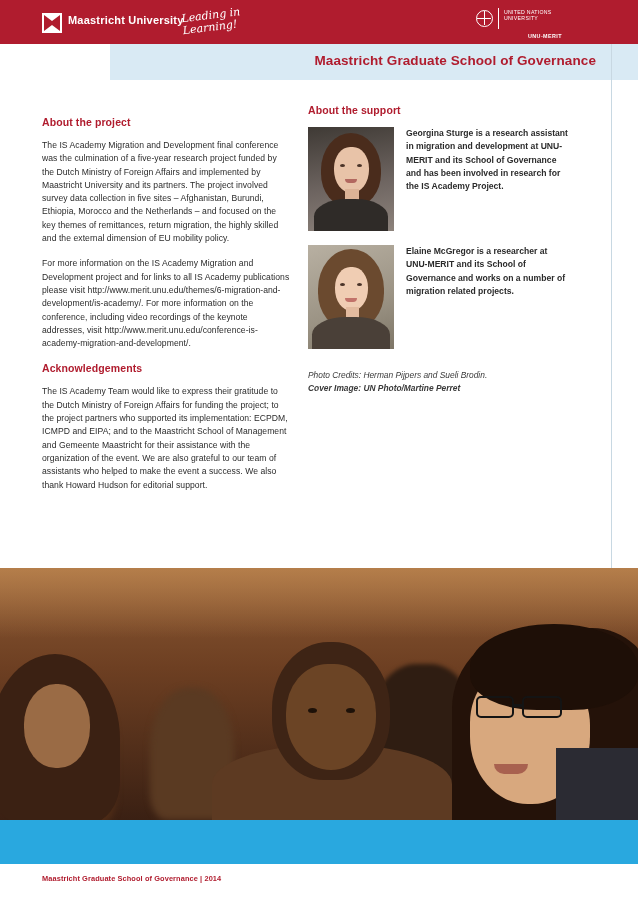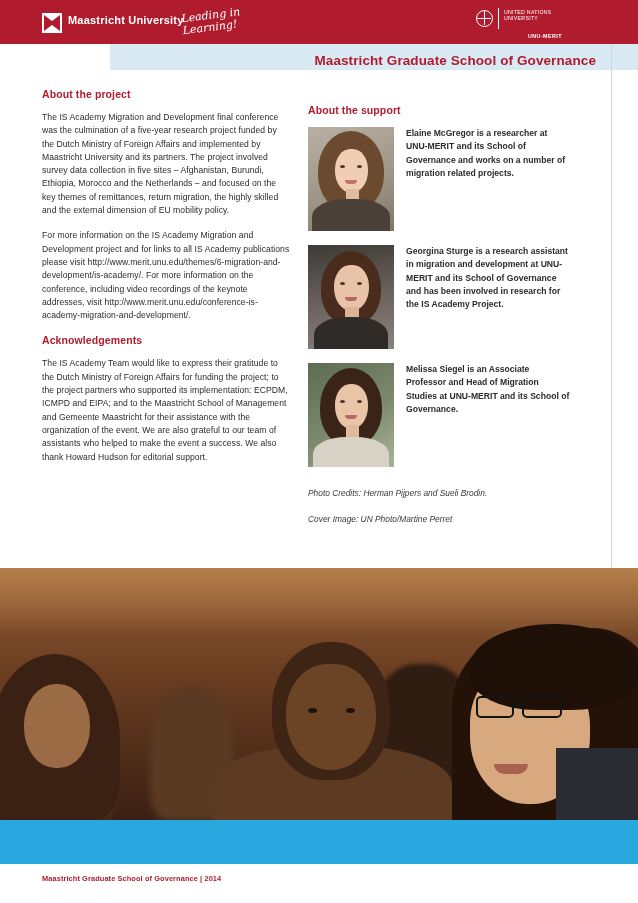--- a/index.html
+++ b/index.html
@@ -105,21 +105,21 @@
     color: #ffffff;
     font-size: 5.4px;
     font-weight: bold;
     letter-spacing: 0.4px;
   }
 
   
   .title-band {
     position: absolute;
     left: 110px; top: 44px;
-    width: 528px; height: 26px;
+    width: 528px; height: 36px;
     background: #d9eaf4;
   }
   .title-band-text {
     position: absolute;
     right: 42px;
     top: 9px;
     color: #b01c2e;
     font-size: 13.5px;
     font-weight: bold;
     letter-spacing: 0.1px;
@@ -129,21 +129,21 @@
   .right-rule {
     position: absolute;
     left: 611px; top: 44px;
     width: 1px; height: 524px;
     background: #c8d8e2;
   }
 
   
   .col-left {
     position: absolute;
-    left: 42px; top: 88px;
+    left: 42px; top: 116px;
     width: 248px;
   }
   .col-right {
     position: absolute;
     left: 308px; top: 104px;
     width: 262px;
   }
   .sec-head {
     color: #b01c2e;
     font-size: 10.5px;
@@ -255,65 +255,52 @@
   <div class="col-left">
     <div class="sec-head">About the project</div>
     <p class="body-text">The IS Academy Migration and Development final conference was the culmination of a five-year research project funded by the Dutch Ministry of Foreign Affairs and implemented by Maastricht University and its partners. The project involved survey data collection in five sites – Afghanistan, Burundi, Ethiopia, Morocco and the Netherlands – and focused on the key themes of remittances, return migration, the highly skilled and the external dimension of EU mobility policy.</p>
     <p class="body-text">For more information on the IS Academy Migration and Development project and for links to all IS Academy publications please visit http://www.merit.unu.edu/themes/6-migration-and-development/is-academy/. For more information on the conference, including video recordings of the keynote addresses, visit http://www.merit.unu.edu/conference-is-academy-migration-and-development/.</p>
     <div class="sec-head second">Acknowledgements</div>
     <p class="body-text">The IS Academy Team would like to express their gratitude to the Dutch Ministry of Foreign Affairs for funding the project; to the project partners who supported its implementation: ECPDM, ICMPD and EIPA; and to the Maastricht School of Management and Gemeente Maastricht for their assistance with the organization of the event. We are also grateful to our team of assistants who helped to make the event a success. We also thank Howard Hudson for editorial support.</p>
   </div>
 
   <div class="col-right">
     <div class="sec-head">About the support</div>
+
+    <div class="author-row">
+      <div class="author-photo">
+        <div class="p-bg" style="background:linear-gradient(170deg,#3f3a35 0%,#6d6460 55%,#8d837c 100%);"></div>
+        <div class="p-hair" style="left:13px; top:6px; width:60px; height:74px; background:#4a2c1c;"></div>
+        <div class="p-face" style="left:26px; top:20px; width:35px; height:46px; background:#e8c3a8;"></div>
+        <div class="p-eye" style="left:32px; top:37px;"></div>
+        <div class="p-eye" style="left:49px; top:37px;"></div>
+        <div class="p-mouth" style="left:37px; top:52px;"></div>
+        <div class="p-neck" style="left:37px; top:62px; width:14px; height:14px; background:#dcb396;"></div>
+        <div class="p-body" style="left:6px; top:72px; width:74px; height:40px; background:#2f2b28;"></div>
+      </div>
+      <div class="author-bio">Georgina Sturge is a research assistant in migration and development at UNU-MERIT and its School of Governance and has been involved in research for the IS Academy Project.</div>
+    </div>
 
     <div class="author-row">
       <div class="author-photo">
         <div class="p-bg" style="background:linear-gradient(160deg,#b8b0a2 0%,#9b9384 60%,#7e7667 100%);"></div>
         <div class="p-hair" style="left:10px; top:4px; width:66px; height:80px; background:#6b4a2f;"></div>
         <div class="p-face" style="left:27px; top:22px; width:33px; height:44px; background:#f0cdb3;"></div>
         <div class="p-eye" style="left:32px; top:38px;"></div>
         <div class="p-eye" style="left:49px; top:38px;"></div>
         <div class="p-mouth" style="left:37px; top:53px; background:#c2736a;"></div>
         <div class="p-neck" style="left:38px; top:62px; width:13px; height:13px; background:#e3bb9f;"></div>
         <div class="p-body" style="left:4px; top:72px; width:78px; height:40px; background:#4a4038;"></div>
       </div>
       <div class="author-bio">Elaine McGregor is a researcher at UNU-MERIT and its School of Governance and works on a number of migration related projects.</div>
     </div>
 
-    <div class="author-row">
-      <div class="author-photo">
-        <div class="p-bg" style="background:linear-gradient(170deg,#3f3a35 0%,#6d6460 55%,#8d837c 100%);"></div>
-        <div class="p-hair" style="left:13px; top:6px; width:60px; height:74px; background:#4a2c1c;"></div>
-        <div class="p-face" style="left:26px; top:20px; width:35px; height:46px; background:#e8c3a8;"></div>
-        <div class="p-eye" style="left:32px; top:37px;"></div>
-        <div class="p-eye" style="left:49px; top:37px;"></div>
-        <div class="p-mouth" style="left:37px; top:52px;"></div>
-        <div class="p-neck" style="left:37px; top:62px; width:14px; height:14px; background:#dcb396;"></div>
-        <div class="p-body" style="left:6px; top:72px; width:74px; height:40px; background:#2f2b28;"></div>
-      </div>
-      <div class="author-bio">Georgina Sturge is a research assistant in migration and development at UNU-MERIT and its School of Governance and has been involved in research for the IS Academy Project.</div>
-    </div>
-
-    <div class="author-row">
-      <div class="author-photo">
-        <div class="p-bg" style="background:linear-gradient(150deg,#5d6b53 0%,#7d8a6e 55%,#a9b398 100%);"></div>
-        <div class="p-hair" style="left:12px; top:5px; width:62px; height:78px; background:#3a2418;"></div>
-        <div class="p-face" style="left:27px; top:21px; width:33px; height:45px; background:#e9c4a6;"></div>
-        <div class="p-eye" style="left:32px; top:37px;"></div>
-        <div class="p-eye" style="left:49px; top:37px;"></div>
-        <div class="p-mouth" style="left:37px; top:52px; background:#b66a60;"></div>
-        <div class="p-neck" style="left:38px; top:62px; width:13px; height:14px; background:#debb9c;"></div>
-        <div class="p-body" style="left:5px; top:74px; width:76px; height:38px; background:#d8d2c6;"></div>
-      </div>
-      <div class="author-bio">Melissa Siegel is an Associate Professor and Head of Migration Studies at UNU-MERIT and its School of Governance.</div>
-    </div>
 
     <div class="photo-credits">Photo Credits: Herman Pijpers and Sueli Brodin.</div>
-    <div class="photo-credits" style="margin-top:13px;">Cover Image: UN Photo/Martine Perret</div>
+    <div class="photo-credits" style="margin-top:0;font-weight:bold;">Cover Image: UN Photo/Martine Perret</div>
   </div>
 
   <div class="photo-band">
 
     <div class="pb-layer" style="left:0; top:0; width:638px; height:252px; background:linear-gradient(180deg,#8d5a34 0%,#6d3f22 40%,#3a2013 100%);"></div>
     <div class="pb-layer" style="left:0; top:0; width:638px; height:70px; background:linear-gradient(180deg,#c28a52 0%,rgba(194,138,82,0) 100%); opacity:.75;"></div>
 
     <div class="pb-layer" style="left:20px; top:108px; width:96px; height:150px; border-radius:46% 46% 18% 18%; background:#4e2c17; filter:blur(3px);"></div>
     <div class="pb-layer" style="left:150px; top:120px; width:84px; height:132px; border-radius:46% 46% 20% 20%; background:#5a3a22; filter:blur(3px);"></div>
     <div class="pb-layer" style="left:368px; top:96px; width:110px; height:156px; border-radius:44% 44% 16% 16%; background:#2f1d12; filter:blur(2px);"></div>

